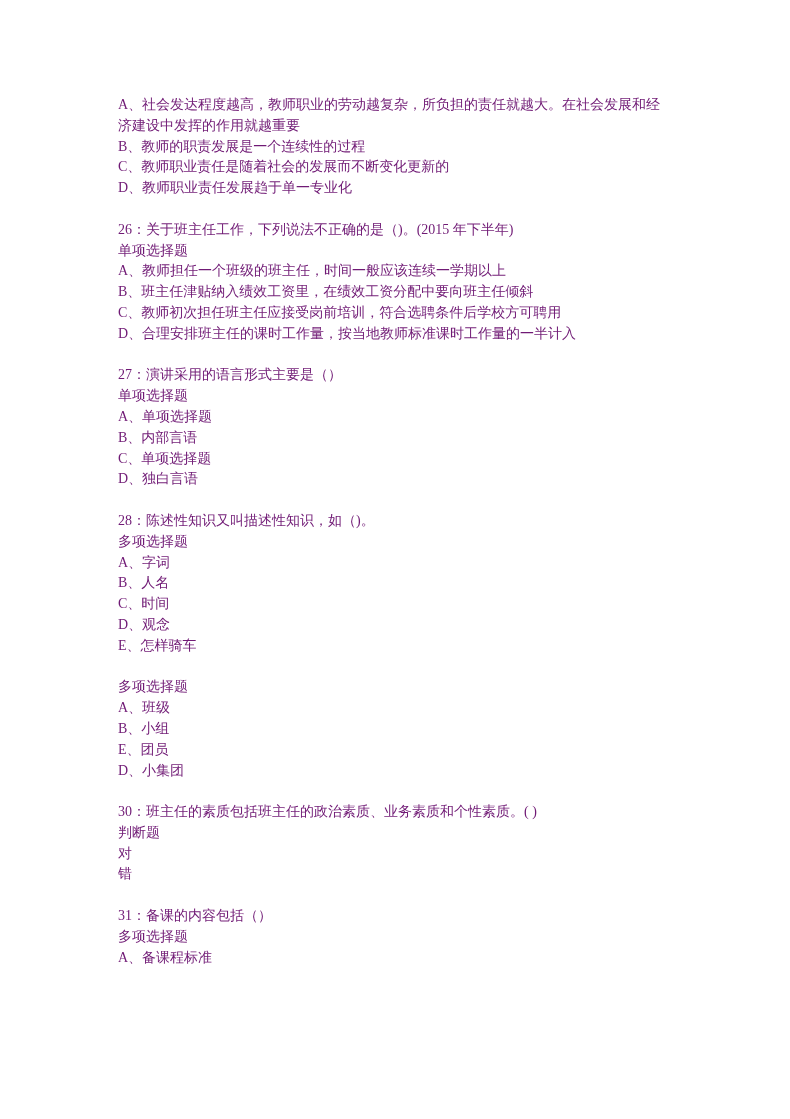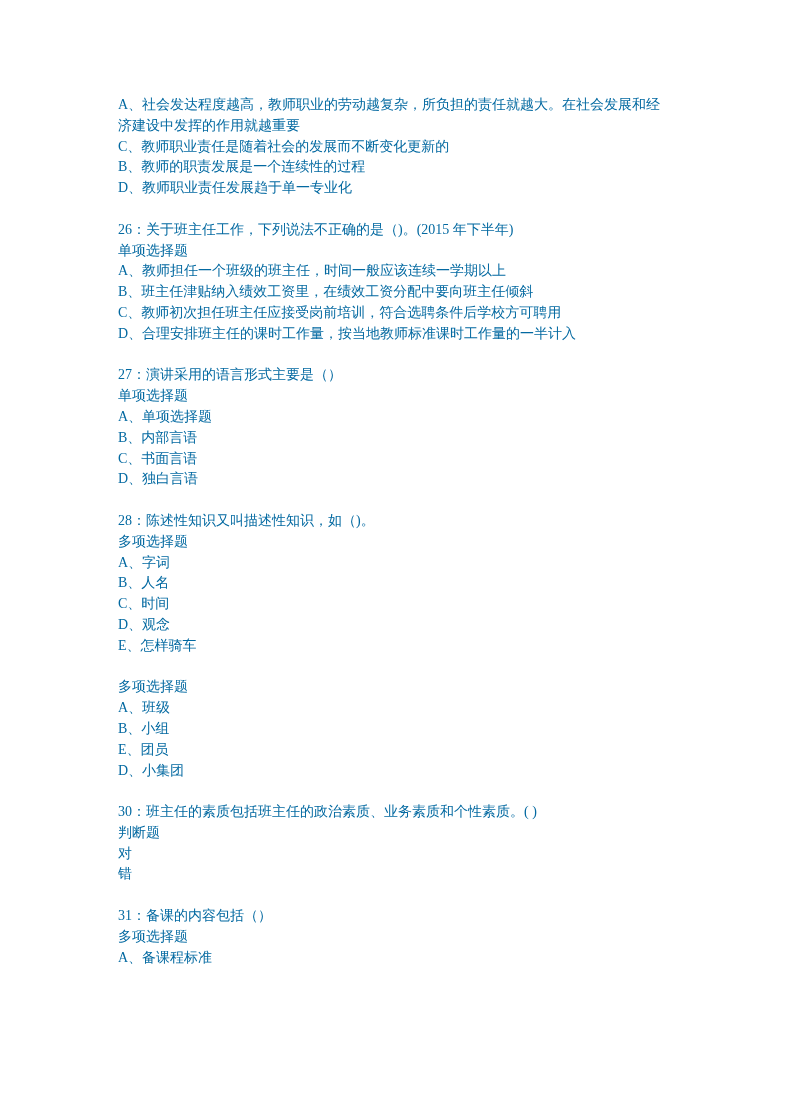--- a/index.html
+++ b/index.html
@@ -7,21 +7,21 @@
     padding: 0;
     background: #ffffff;
   }
   .page {
     position: relative;
     width: 728px;
     height: 1119px;
     background: #ffffff;
     overflow: hidden;
     font-family: "Liberation Serif", "DejaVu Serif", serif;
-    color: #0369a1;
+    color: #701a75;
   }
   .content {
     position: absolute;
     left: 118px;
     top: 95px;
     width: 547px;
     font-size: 14px;
     line-height: 20.8px;
   }
   .block {
@@ -34,40 +34,40 @@
   }
 </style>
 </head>
 <body>
 
 <div class="page">
   <div class="content">
 
     <div class="block">
       <p>A、社会发达程度越高，教师职业的劳动越复杂，所负担的责任就越大。在社会发展和经济建设中发挥的作用就越重要</p>
+      <p>B、教师的职责发展是一个连续性的过程</p>
       <p>C、教师职业责任是随着社会的发展而不断变化更新的</p>
-      <p>B、教师的职责发展是一个连续性的过程</p>
       <p>D、教师职业责任发展趋于单一专业化</p>
     </div>
 
     <div class="block">
       <p>26：关于班主任工作，下列说法不正确的是（)。(2015 年下半年)</p>
       <p>单项选择题</p>
       <p>A、教师担任一个班级的班主任，时间一般应该连续一学期以上</p>
       <p>B、班主任津贴纳入绩效工资里，在绩效工资分配中要向班主任倾斜</p>
       <p>C、教师初次担任班主任应接受岗前培训，符合选聘条件后学校方可聘用</p>
       <p>D、合理安排班主任的课时工作量，按当地教师标准课时工作量的一半计入</p>
     </div>
 
     <div class="block">
       <p>27：演讲采用的语言形式主要是（）</p>
       <p>单项选择题</p>
       <p>A、单项选择题</p>
       <p>B、内部言语</p>
-      <p>C、书面言语</p>
+      <p>C、单项选择题</p>
       <p>D、独白言语</p>
     </div>
 
     <div class="block">
       <p>28：陈述性知识又叫描述性知识，如（)。</p>
       <p>多项选择题</p>
       <p>A、字词</p>
       <p>B、人名</p>
       <p>C、时间</p>
       <p>D、观念</p>

